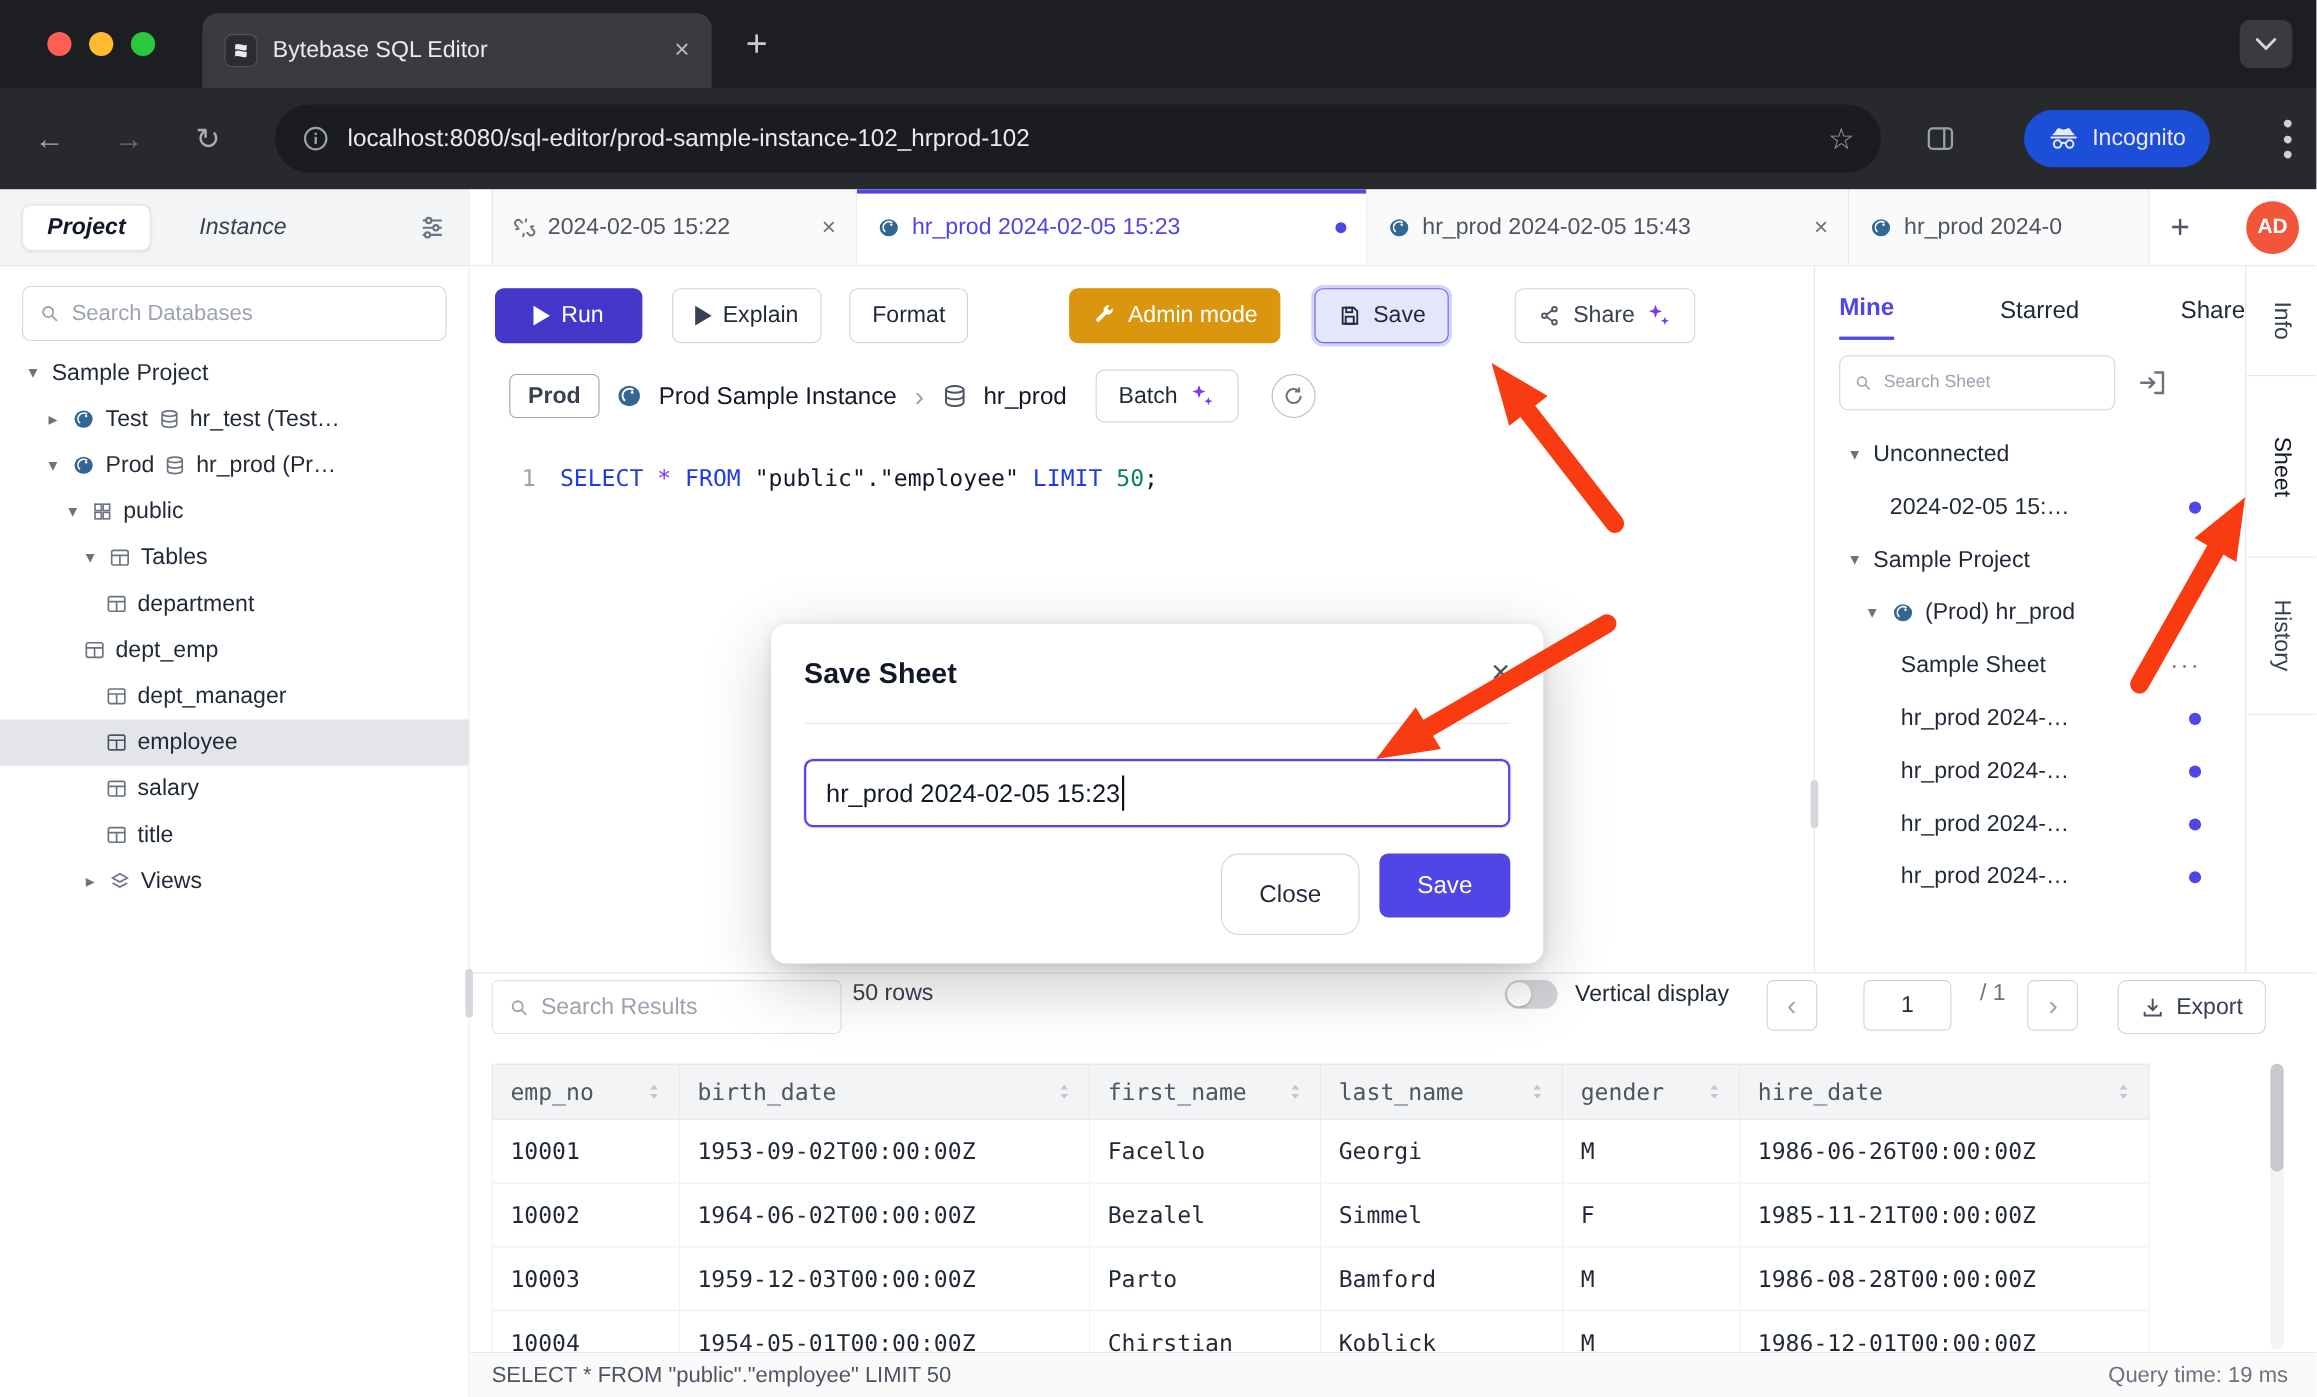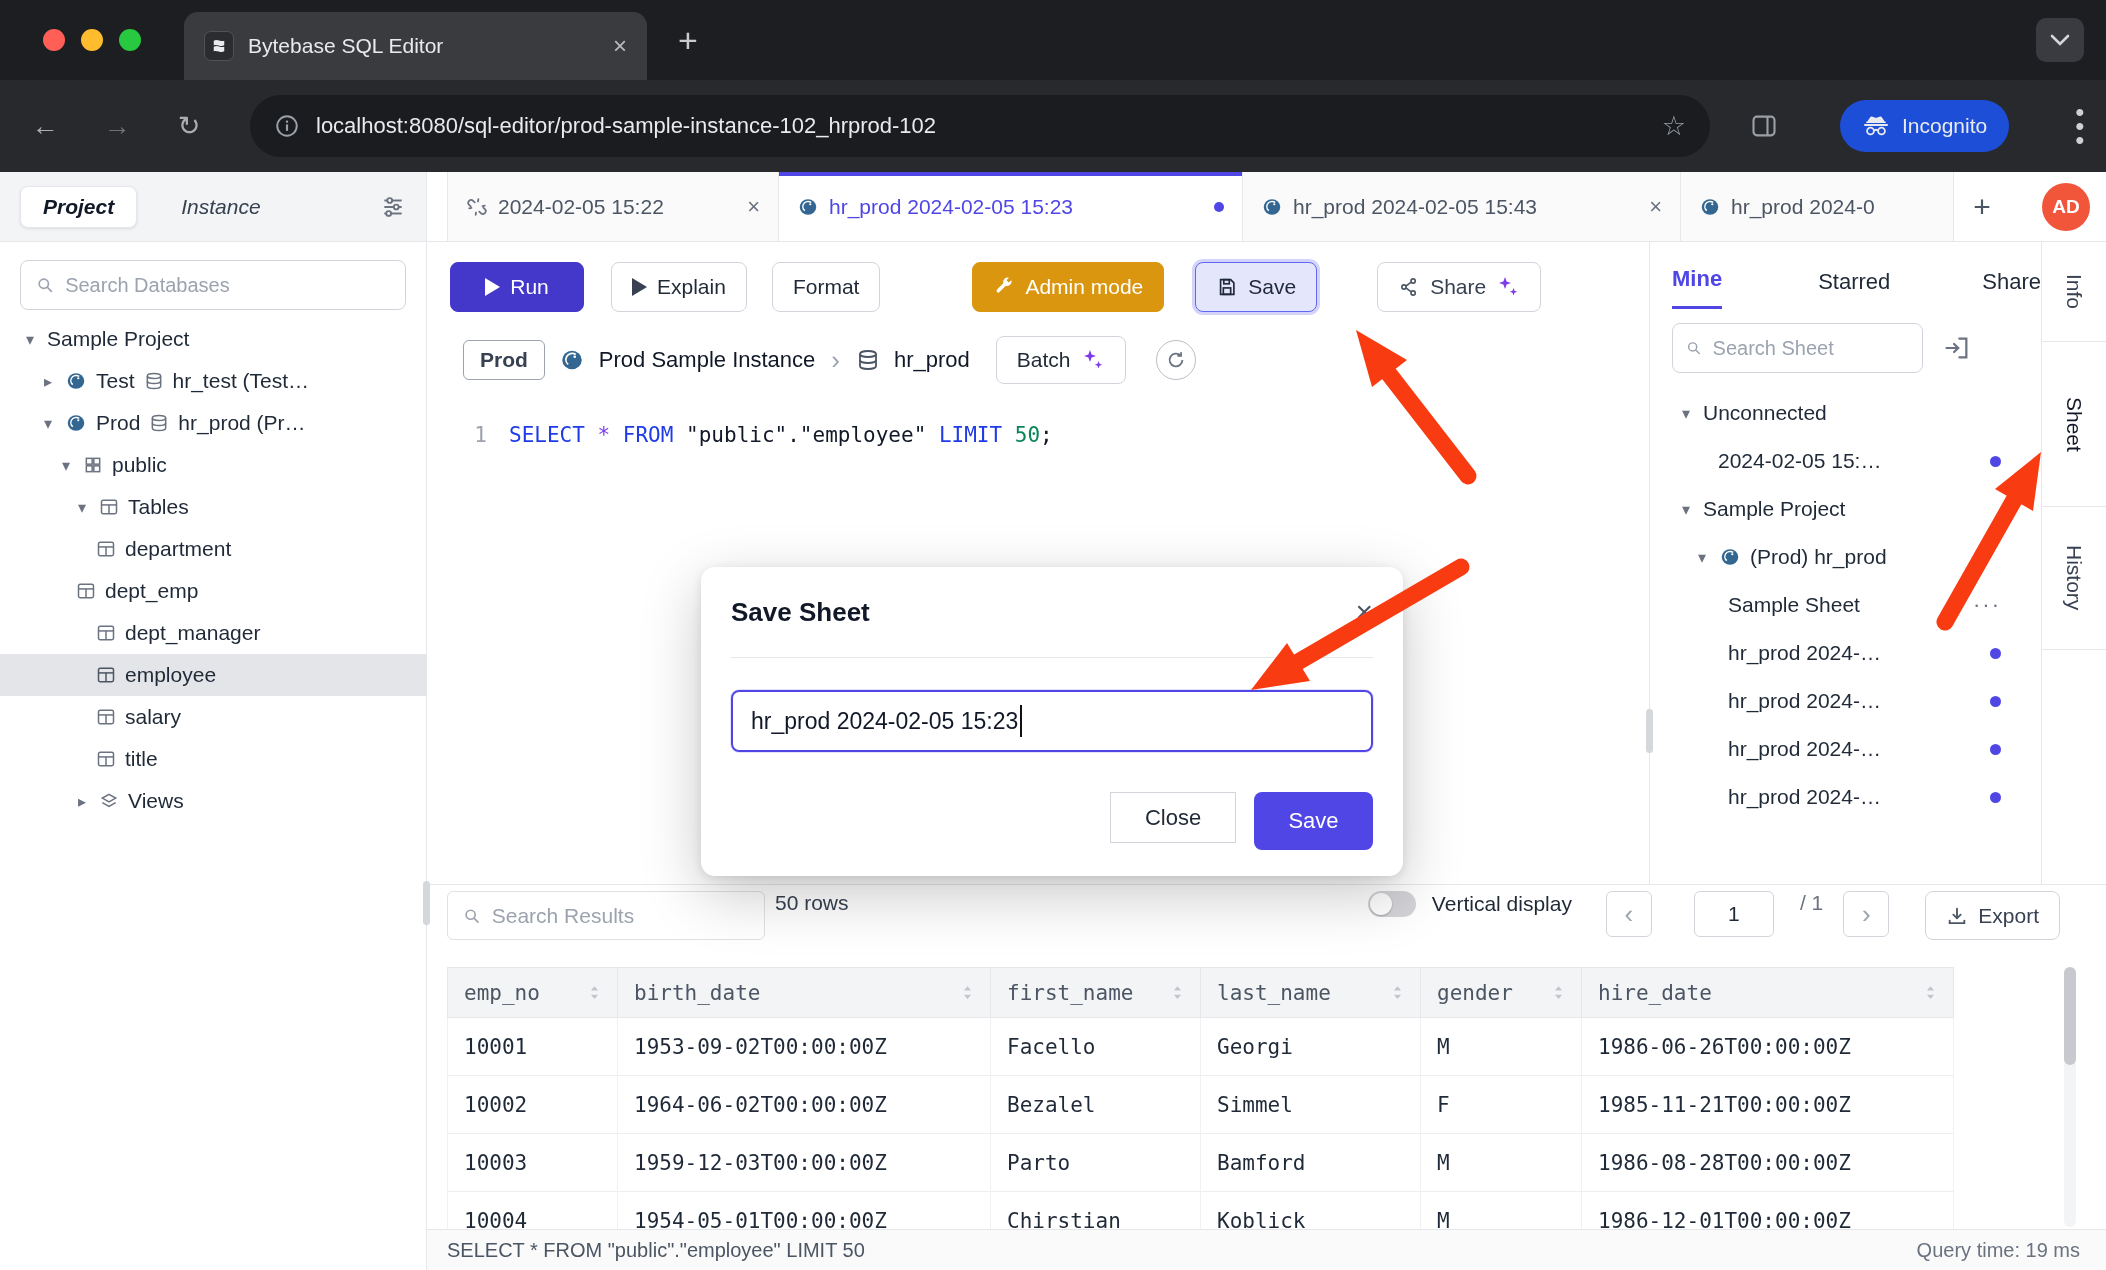--- a/index.html
+++ b/index.html
@@ -104,21 +104,21 @@
 
   
   .sheets { width:392px; border-right:1px solid #e5e7eb; background:#fff; position:relative; font-size:21px; }
   .sheet-tabs { height:67px; display:flex; align-items:flex-end; padding:0 22px 0 22px; font-size:22px; }
   .stab { padding-bottom:14px; color:#1f2937; }
   .stab.active { color:#4f46e5; font-weight:600; border-bottom:3px solid #4f46e5; }
   .stab.starred { margin-left:96px; }
   .stab.share { margin-left:92px; }
   .sheet-search-row { display:flex; align-items:center; padding:14px 16px 0 22px; gap:20px; }
   .sheet-search { width:251px; height:50px; border:1px solid #d1d5db; border-radius:8px; display:flex; align-items:center; gap:10px; padding:0 12px; }
-  .sheet-search input { border:0; outline:0; font-size:20px; width:100%; font-family:inherit; color:#374151; background:transparent; }
+  .sheet-search input { border:0; outline:0; font-size:16px; width:100%; font-family:inherit; color:#374151; background:transparent; }
   .sheet-search input::placeholder { color:#9ca3af; }
   .sheet-tree { margin-top:16px; }
   .srow { height:48px; display:flex; align-items:center; gap:9px; white-space:nowrap; overflow:hidden; padding-right:40px; }
   .srow .dot { width:11px; height:11px; border-radius:50%; background:#4f46e5; margin-left:auto; flex:none; }
   .srow .more { margin-left:auto; color:#6b7280; font-size:22px; letter-spacing:2px; flex:none; }
 
   
   .strip { width:64px; display:flex; flex-direction:column; align-items:stretch; color:#374151; font-size:21px; background:#fff; }
   .strip-item { display:flex; align-items:center; justify-content:center; border-bottom:1px solid #e5e7eb; }
   .strip-item span { writing-mode:vertical-rl; }
@@ -165,21 +165,21 @@
   
   .modal { position:absolute; left:701px; top:567px; width:702px; height:309px; background:#fff; border-radius:14px;
            box-shadow:0 18px 60px rgba(0,0,0,.22), 0 2px 10px rgba(0,0,0,.10); z-index:50; padding:0 30px; }
   .modal-head { height:91px; display:flex; align-items:center; justify-content:space-between; border-bottom:1px solid #e5e7eb; }
   .modal-title { font-size:26px; font-weight:600; color:#111827; }
   .modal-x { font-size:30px; color:#4b5563; }
   .modal-input { margin-top:32px; height:62px; border:2px solid #4f46e5; border-radius:8px; padding:0 18px;
                  font-size:23px; color:#111827; display:flex; align-items:center; box-shadow:0 0 0 1px rgba(79,70,229,.15); }
   .caret { width:2px; height:32px; background:#111; margin-left:2px; }
   .modal-actions { position:absolute; right:30px; bottom:26px; display:flex; gap:18px; }
-  .btn-close { width:126px; height:51px; border:1px solid #d1d5db; border-radius:0; background:#fff;
+  .btn-close { width:126px; height:74px; border:1px solid #d1d5db; border-radius:16px; background:#fff;
                font-size:22px; color:#1f2937; display:flex; align-items:center; justify-content:center; }
   .btn-msave { width:119px; height:58px; border-radius:8px; background:#4f46e5; color:#fff; font-size:22px;
                display:flex; align-items:center; justify-content:center; }
 
   
   .arrows { position:absolute; inset:0; z-index:70; pointer-events:none; }
 </style>
 </head>
 <body>
 

